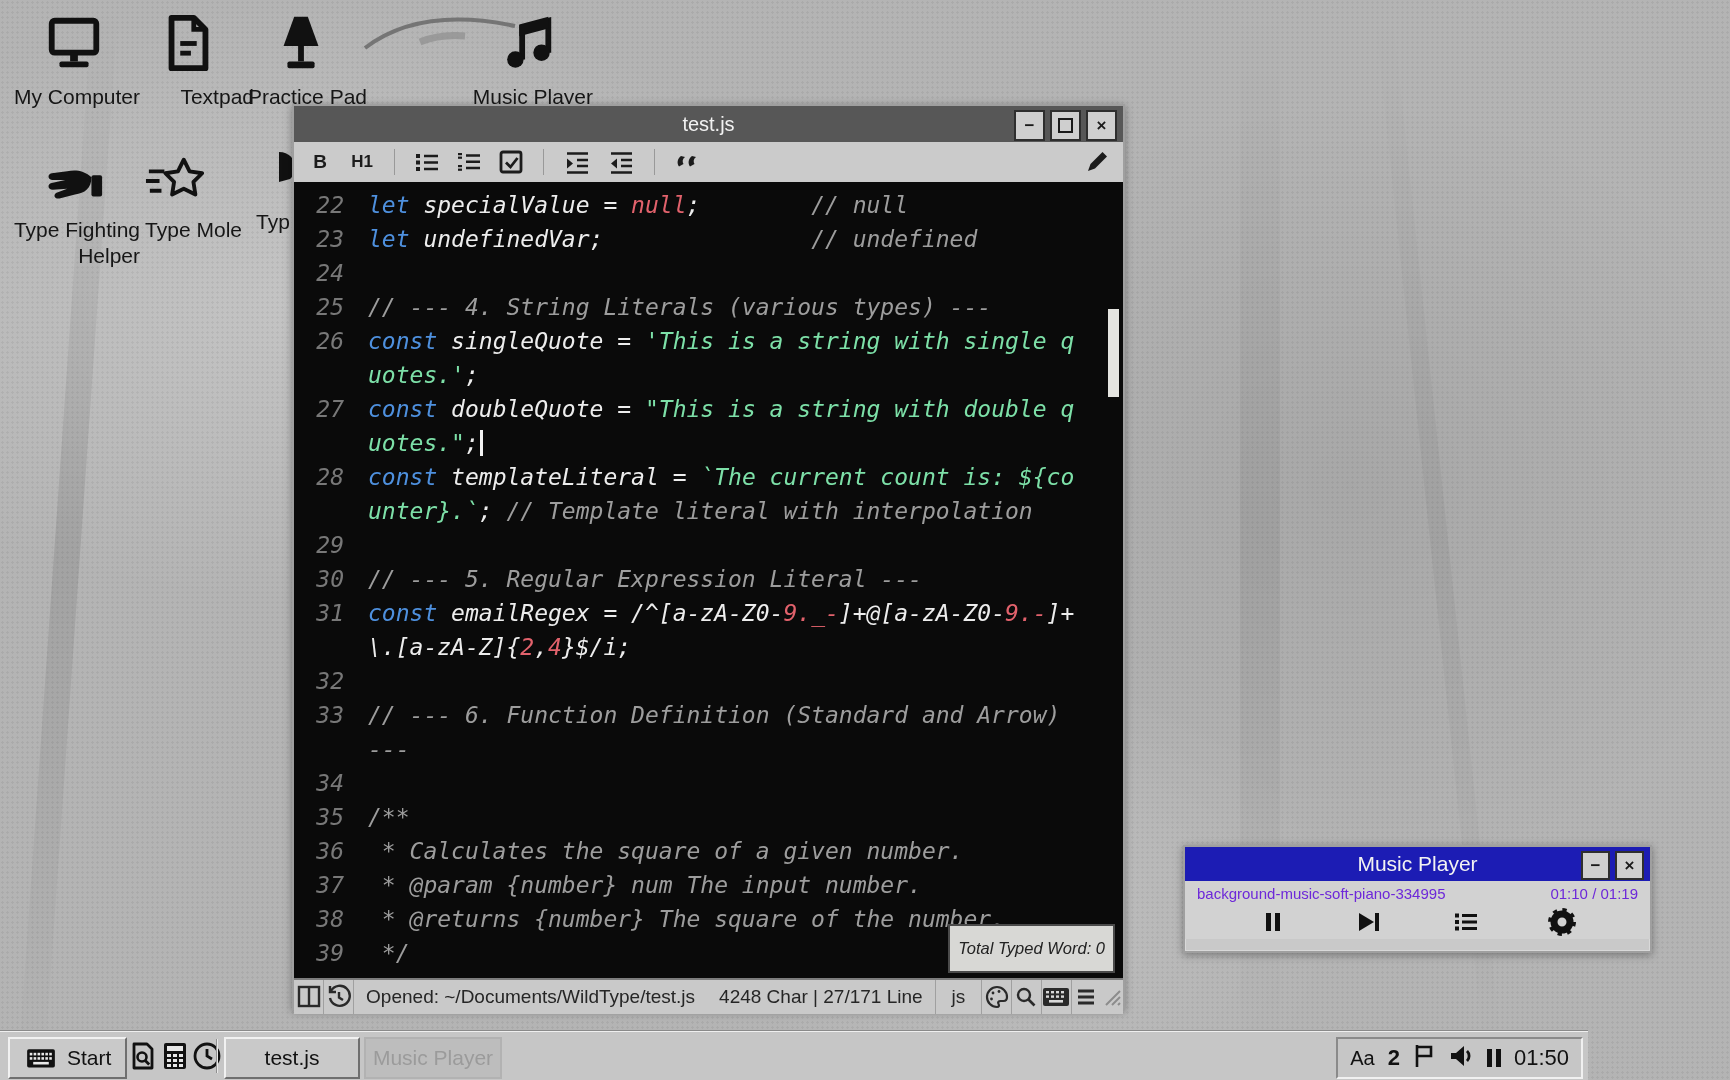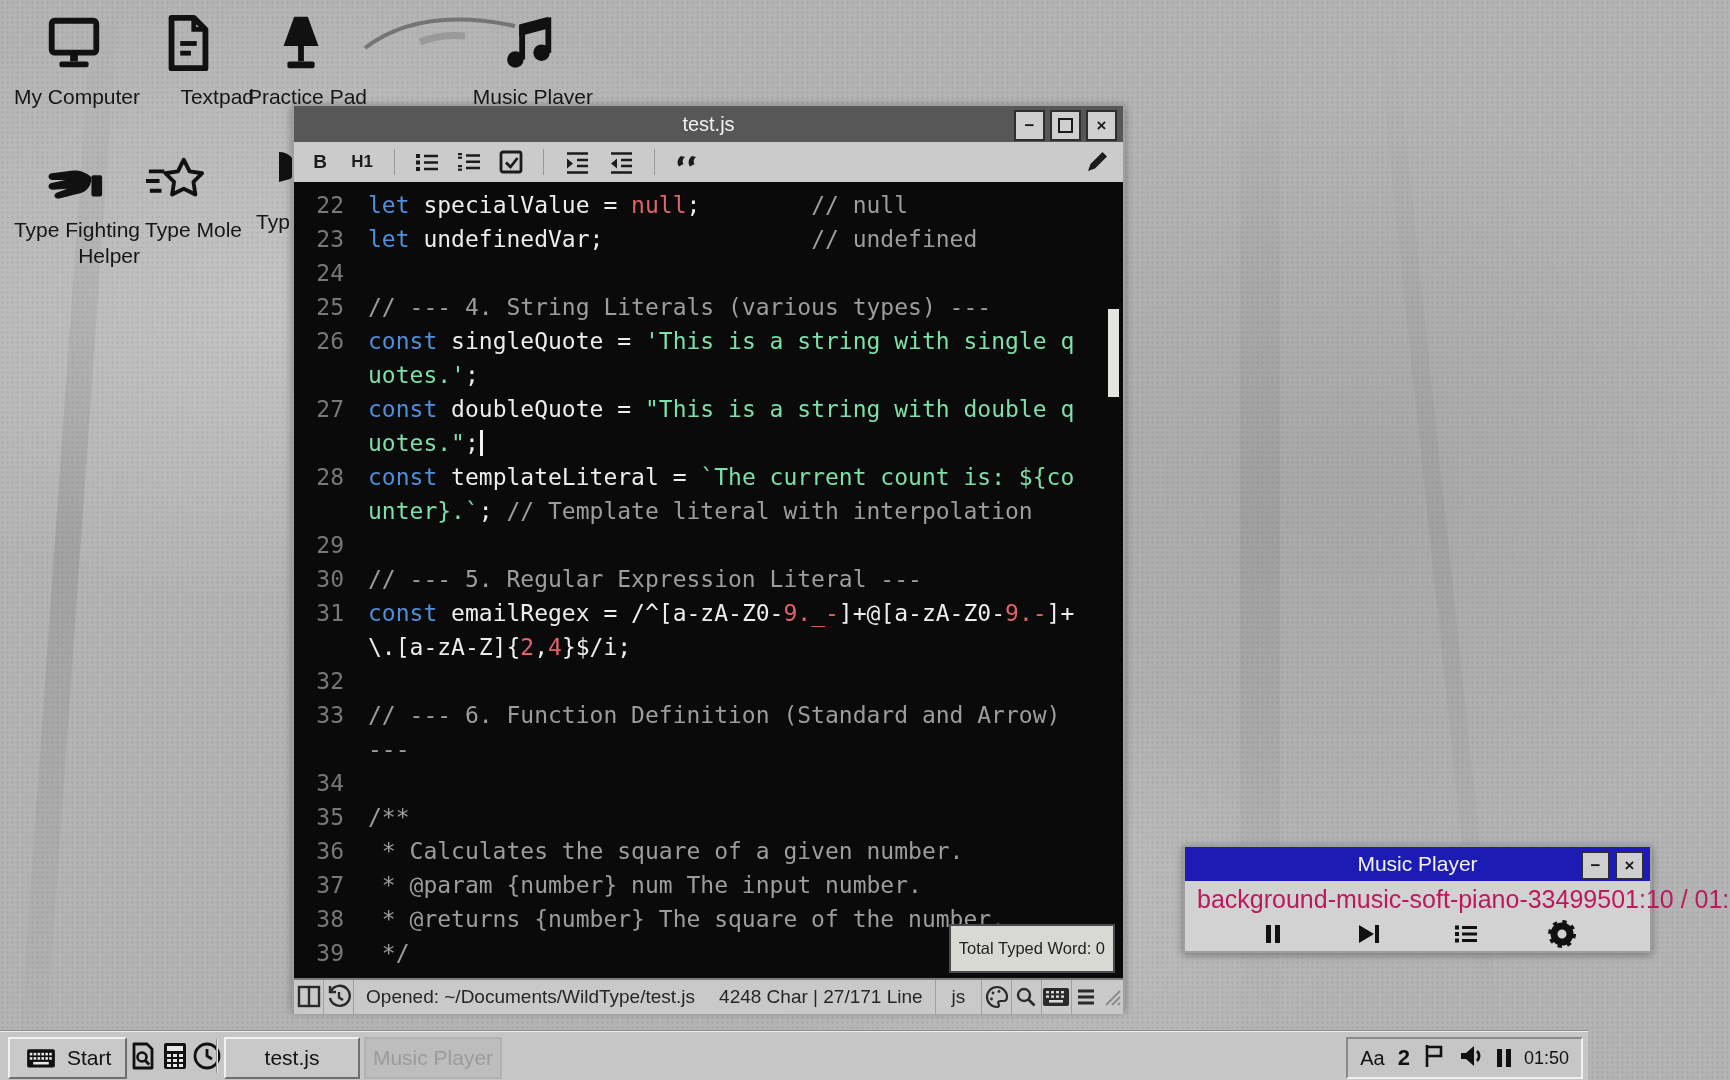--- a/index.html
+++ b/index.html
@@ -28,54 +28,54 @@
   .winbtns{position:absolute;right:6px;top:4px;display:flex;gap:5px;}
   .wbtn{width:27px;height:27px;background:#cfcfcf;border:2px solid #2e2e2e;display:flex;align-items:center;justify-content:center;
         font-size:17px;font-weight:bold;color:#1a1a1a;line-height:1;}
   .wbtn .sq{width:11px;height:11px;border:2.5px solid #1a1a1a;}
 
   
   .toolbar{height:40px;background:#cbcbcb;display:flex;align-items:center;padding:0 12px;gap:14px;}
   .tbtn{display:flex;align-items:center;justify-content:center;min-width:28px;height:28px;color:#1c1c1c;font-weight:bold;}
   .tsep{width:1px;height:26px;background:#999;margin:0 4px;}
   .tb-spacer{flex:1;}
-  .editor{position:relative;background:#0a0a0a;height:790px;overflow:hidden;padding-top:6px;cursor:text;}
+  .editor{position:relative;background:#0a0a0a;height:790px;overflow:hidden;padding-top:6px;cursor:text;font-style:italic;}
   .crow{display:flex;height:34px;font-family:"DejaVu Sans Mono",monospace;font-size:23px;line-height:34px;}
   .ln{flex:none;width:50px;text-align:right;margin-right:24px;color:#787878;}
   .cd{white-space:pre;}
   .kw{color:#4e90de;} .tx{color:#ededed;} .str{color:#7de0a8;} .cm{color:#9d9d9d;} .num{color:#e2626c;}
   .cursor{display:inline-block;width:3px;height:26px;background:#f2f2f2;vertical-align:-5px;margin-left:1px;}
   .scrollthumb{position:absolute;right:4px;top:127px;width:11px;height:88px;background:#e4e4e0;}
   .typedbadge{position:absolute;right:8px;bottom:5px;background:#d8d8d5;border:2px solid #4a4a4a;color:#222;
               font-size:16.5px;padding:13px 8px;}
   .statusbar{height:34px;background:#c9c9c9;border-top:2px solid #7d7d7d;display:flex;align-items:center;color:#262626;font-size:19px;}
   .sbtn{width:34px;height:100%;display:flex;align-items:center;justify-content:center;border-right:1px solid #a0a0a0;}
   .s-sep{width:1px;height:100%;background:#a0a0a0;}
   .s-pad{padding:0 12px;white-space:nowrap;display:flex;align-items:center;height:100%;}
   .grip{width:26px;height:100%;display:flex;align-items:center;justify-content:center;}
 
   
   .mp-body{background:#d2d2d2;}
-  .mp-track{display:flex;justify-content:space-between;align-items:center;padding:4px 12px 0 12px;font-size:25px;color:#be185d;white-space:nowrap;}
+  .mp-track{display:flex;justify-content:space-between;align-items:center;padding:4px 12px 0 12px;font-size:15px;color:#6d28d9;white-space:nowrap;}
   .mp-controls{display:flex;justify-content:space-around;align-items:center;padding:5px 40px 2px 40px;}
   .mp-btn{display:flex;align-items:center;justify-content:center;width:40px;height:30px;}
 
   
   .taskbar{position:absolute;left:0;bottom:0;width:1588px;height:48px;background:#c6c6c6;
            border-top:1px solid #efefef;box-shadow:0 -1px 0 #8a8a8a;}
   .raised{background:#c9c9c9;border:2px solid;border-color:#f1f1f1 #6f6f6f #6f6f6f #f1f1f1;}
   .startbtn{position:absolute;left:8px;top:5px;height:38px;display:flex;align-items:center;gap:9px;padding:0 14px;font-size:21px;color:#111;}
   .ql{position:absolute;top:10px;display:flex;align-items:center;justify-content:center;width:30px;height:28px;}
   .tb-div{position:absolute;left:216px;top:7px;width:1px;height:34px;background:#8f8f8f;box-shadow:1px 0 0 #e8e8e8;}
   .taskbtn{position:absolute;top:5px;height:38px;display:flex;align-items:center;justify-content:center;font-size:21px;}
   .task-active{left:224px;width:132px;color:#111;}
   .task-inactive{left:364px;width:134px;background:#bdbdbd;border:2px solid #b2b2b2;color:#9b9b9b;}
   .tray{position:absolute;right:5px;top:5px;height:38px;display:flex;align-items:center;gap:13px;padding:0 12px;
         border:2px solid;border-color:#8a8a8a #f0f0f0 #f0f0f0 #8a8a8a;color:#111;}
-  .tray .aa{font-size:20px;} .tray .n2{font-size:22px;font-weight:bold;} .tray .clock{font-size:18px;}
+  .tray .aa{font-size:20px;} .tray .n2{font-size:22px;font-weight:bold;} .tray .clock{font-size:22px;}
   .pausebars{display:flex;gap:4px;} .pausebars i{display:block;width:5px;height:18px;background:#111;}
 </style>
 </head>
 <body>
 
 <div class="stage">
   <div class="grain"></div>
   <div class="streak" style="left:55px;top:0;width:26px;height:1080px;transform:skewX(-4deg);"></div>
   <div class="streak" style="left:1240px;top:0;width:40px;height:1080px;opacity:.6;"></div>
   <div class="streak" style="left:1430px;top:0;width:18px;height:1080px;opacity:.5;transform:skewX(6deg);"></div>

